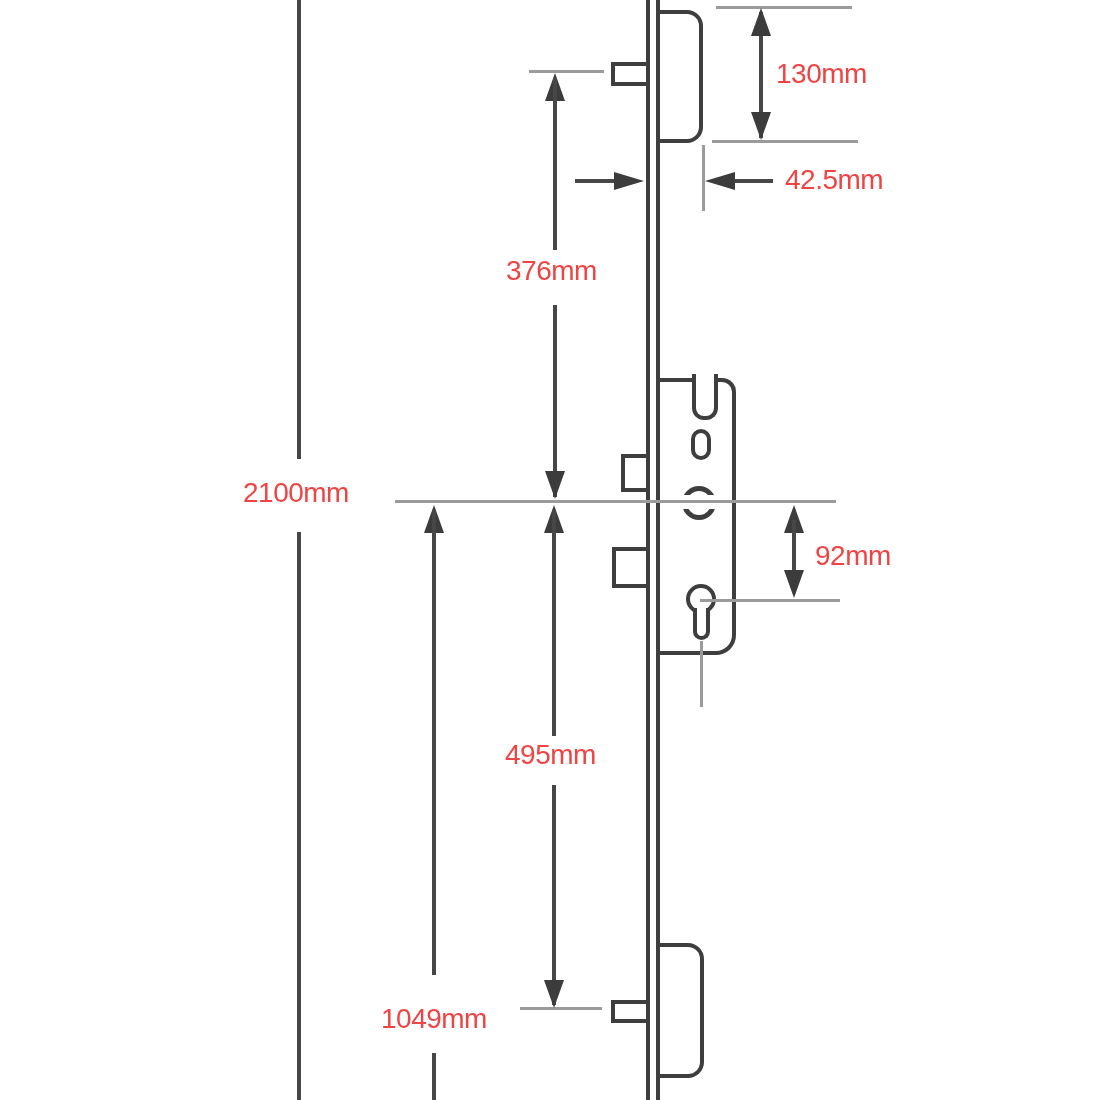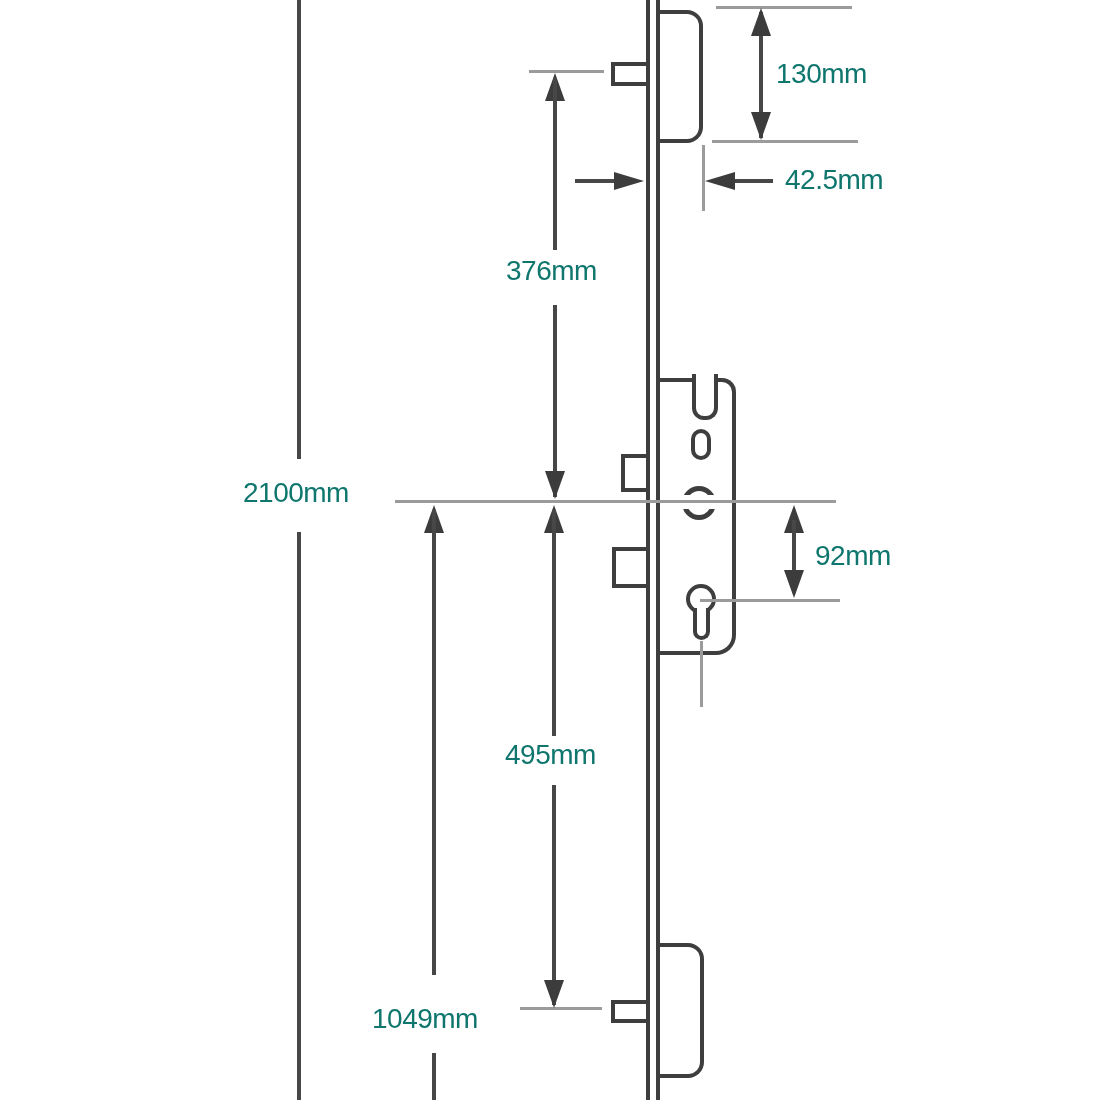--- a/index.html
+++ b/index.html
@@ -12,21 +12,21 @@
   .refline{position:absolute;background:#9b9b9b;}
   
   .ah{position:absolute;width:0;height:0;}
   .ah-up{border-left:10px solid transparent;border-right:10px solid transparent;border-bottom:28px solid #3c3c3c;}
   .ah-down{border-left:10px solid transparent;border-right:10px solid transparent;border-top:28px solid #3c3c3c;}
   .ah-left{border-top:9px solid transparent;border-bottom:9px solid transparent;border-right:30px solid #3c3c3c;}
   .ah-right{border-top:9px solid transparent;border-bottom:9px solid transparent;border-left:30px solid #3c3c3c;}
   
   .part{position:absolute;background:#fff;border:4px solid #3e3e3e;box-sizing:border-box;}
   
-  .lbl{position:absolute;font-size:28px;color:#0f766e;white-space:nowrap;letter-spacing:-0.5px;z-index:30;}
+  .lbl{position:absolute;font-size:28px;color:#ef4444;white-space:nowrap;letter-spacing:-0.5px;z-index:30;}
   .z1{z-index:1}.z2{z-index:2}.z10{z-index:10}.z12{z-index:12}.z13{z-index:13}
   .z15{z-index:15}.z22{z-index:22}.z23{z-index:23}.z24{z-index:24}
 </style>
 </head>
 <body>
 
 <div id="canvas">
 
   <div class="refline z1" style="left:716px;top:6px;width:136px;height:3px;"></div>
   <div class="refline z1" style="left:712px;top:140px;width:146px;height:3px;"></div>
@@ -61,21 +61,21 @@
 
   <div class="ah ah-up z2" style="left:544px;top:505px;"></div>
   <div class="dimline z2" style="left:552px;top:510px;width:4px;height:226px;"></div>
   <div class="dimline z2" style="left:552px;top:785px;width:4px;height:220px;"></div>
   <div class="ah ah-down z2" style="left:544px;top:980px;"></div>
   <div class="lbl" style="left:505px;top:739px;">495mm</div>
 
   <div class="ah ah-up z2" style="left:424px;top:505px;"></div>
   <div class="dimline z2" style="left:432px;top:510px;width:4px;height:465px;"></div>
   <div class="dimline z2" style="left:432px;top:1053px;width:4px;height:47px;"></div>
-  <div class="lbl" style="left:372px;top:1003px;">1049mm</div>
+  <div class="lbl" style="left:381px;top:1003px;">1049mm</div>
 
   <div class="ah ah-up z2" style="left:784px;top:505px;"></div>
   <div class="dimline z2" style="left:792px;top:520px;width:4px;height:62px;"></div>
   <div class="ah ah-down z2" style="left:784px;top:570px;"></div>
   <div class="lbl" style="left:815px;top:540px;">92mm</div>
 
   <div class="part z10" style="left:658px;top:10px;width:45px;height:133px;border-left:none;border-radius:0 16px 16px 0;"></div>
   <div class="part z10" style="left:658px;top:943px;width:46px;height:135px;border-left:none;border-radius:0 16px 16px 0;"></div>
 
   <div class="part z10" style="left:658px;top:378px;width:78px;height:277px;border-left:none;border-radius:0 14px 20px 0;"></div>

